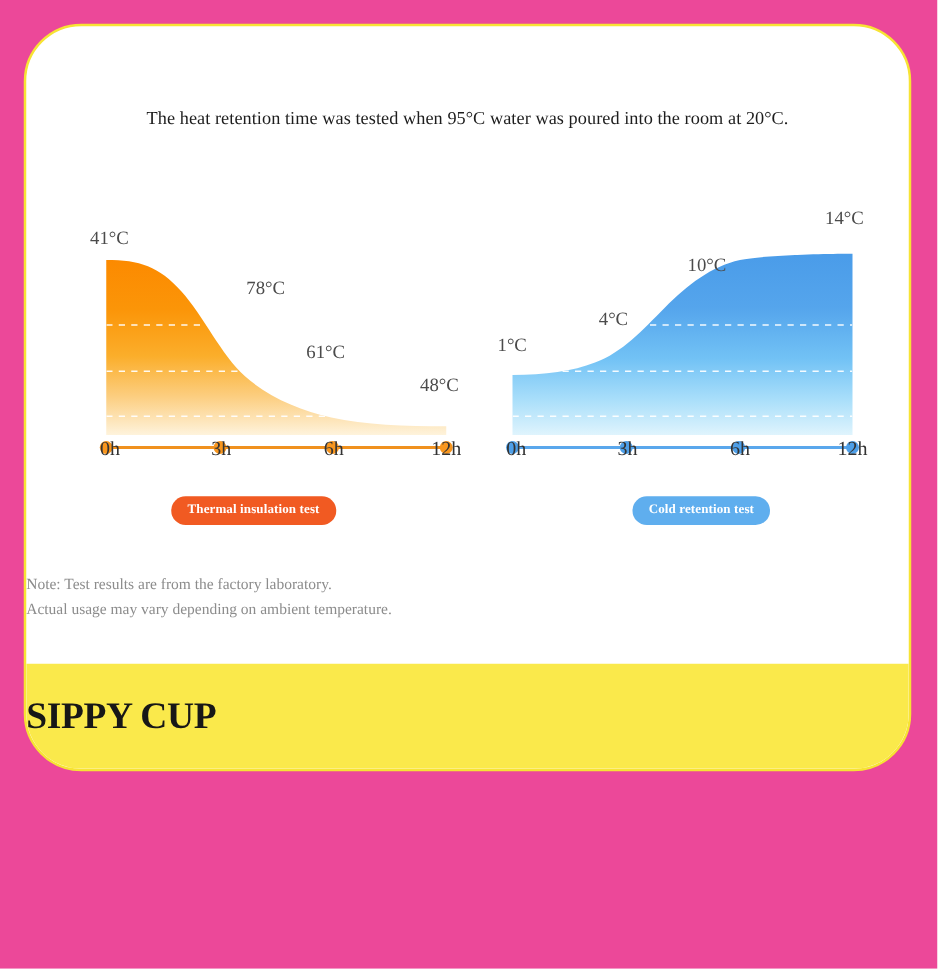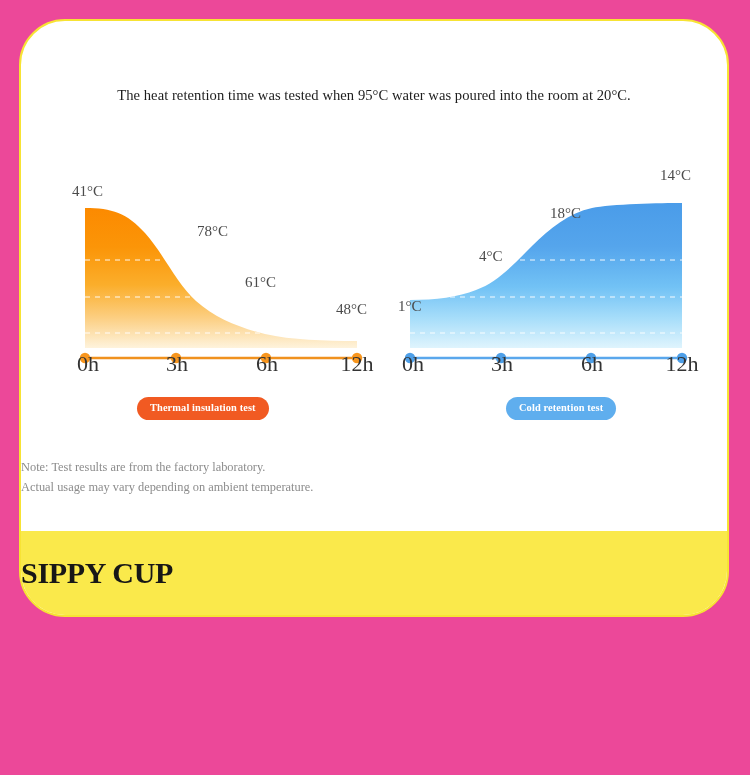--- a/index.html
+++ b/index.html
@@ -80,21 +80,21 @@
     position: absolute;
     font-size: 15px;
     color: #4b4b4b;
     white-space: nowrap;
   }
 
   
   .axlabel {
     position: absolute;
     top: 200px;
-    font-size: 22px;
+    font-size: 16px;
     color: #333333;
     white-space: nowrap;
     transform: translateX(-50%);
   }
 
   
   .pill-row {
     position: absolute;
     top: 376px;
     left: 0;
@@ -245,23 +245,23 @@
             <line x1="18" y1="207" x2="290" y2="207" stroke="#5AA7EC" stroke-width="2.4"></line>
             <g fill="#4E9FE8">
               <circle cx="18" cy="207" r="5.2"></circle>
               <circle cx="109" cy="207" r="5.2"></circle>
               <circle cx="199" cy="207" r="5.2"></circle>
               <circle cx="290" cy="207" r="5.2"></circle>
             </g>
           </svg>
         </div>
 
-        <div class="vlabel" style="left:6px;   top:118px;margin-top:29px;">1°C</div>
+        <div class="vlabel" style="left:6px;   top:118px;">1°C</div>
         <div class="vlabel" style="left:87px;  top:97px;">4°C</div>
-        <div class="vlabel" style="left:158px; top:54px;">18°C</div>
+        <div class="vlabel" style="left:158px; top:54px;">10°C</div>
         <div class="vlabel" style="left:268px; top:16px;">14°C</div>
 
         <div class="axlabel" style="left:21px;">0h</div>
         <div class="axlabel" style="left:110px;">3h</div>
         <div class="axlabel" style="left:200px;">6h</div>
         <div class="axlabel" style="left:290px;">12h</div>
       </div>
     </div>
 
     <div class="pill-row">

